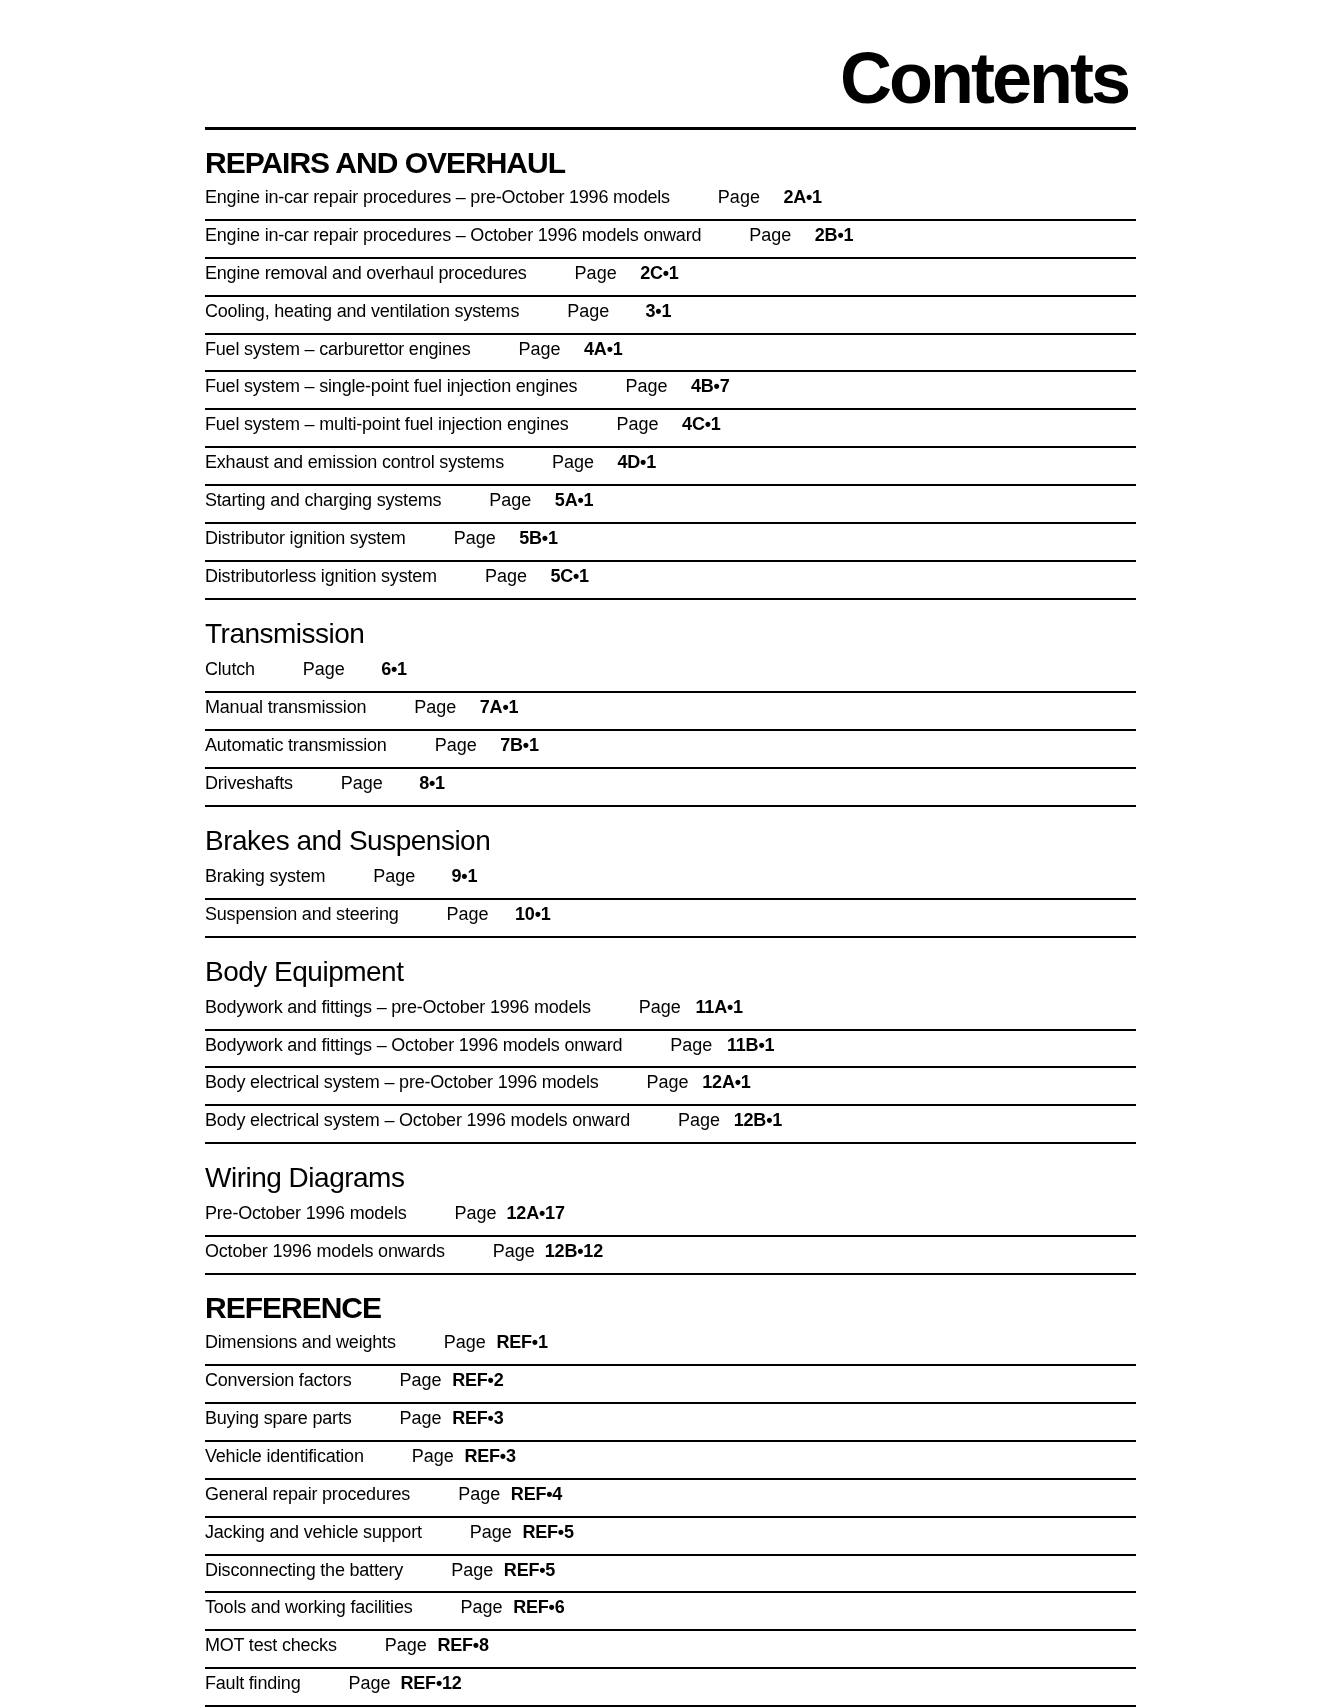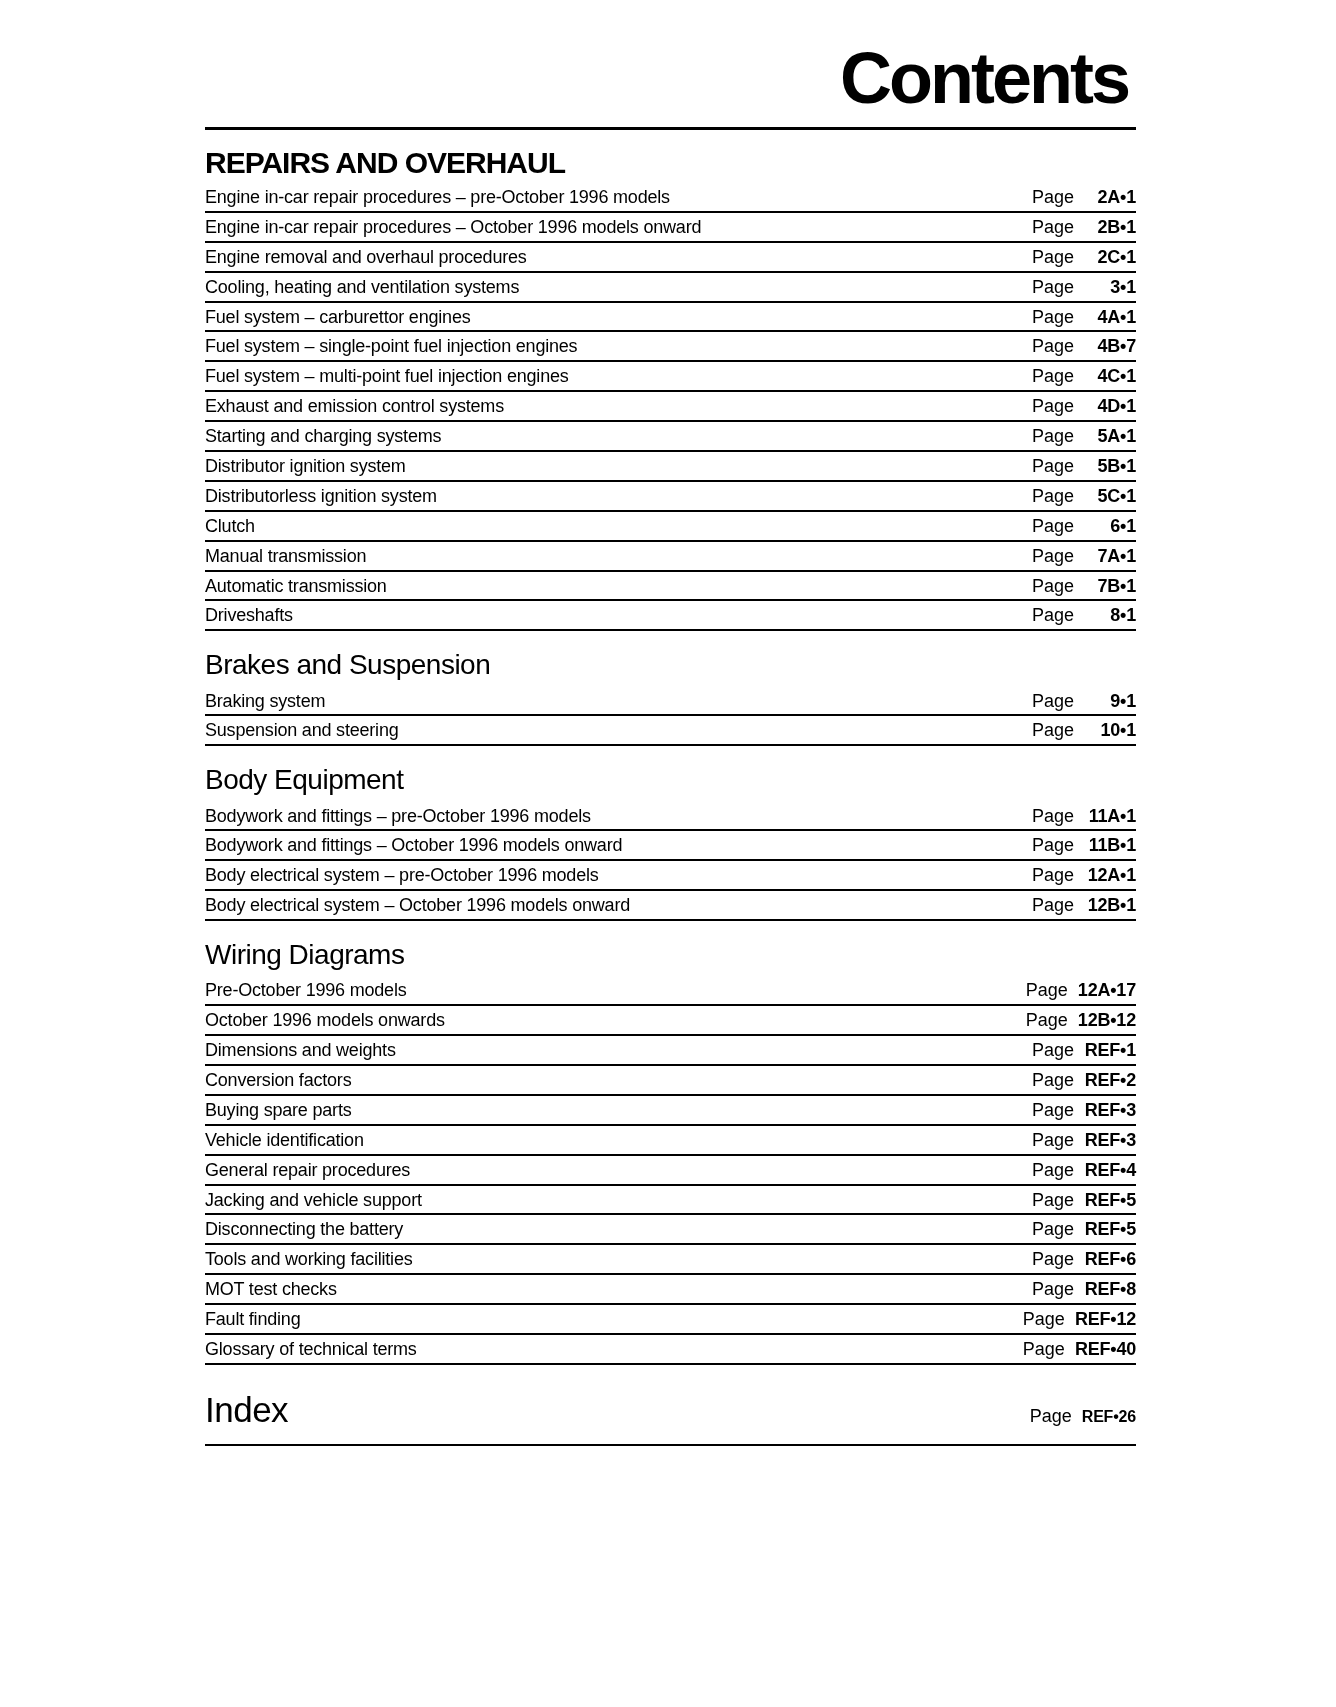--- a/index.html
+++ b/index.html
@@ -44,24 +44,23 @@
   }
   .group-heading {
     font-size: 28px;
     font-weight: normal;
     letter-spacing: -0.5px;
     line-height: 1.15;
     margin: 18px 0 5px 0;
   }
   .toc-row {
     display: flex;
-    justify-content: space-between;
     align-items: baseline;
     border-bottom: 2px solid #000;
-    padding: 5px 0 4px 0;
+    padding: 5px 0 12px 0;
     font-size: 18px;
     line-height: 1.05;
     gap: 48px;
   }
   .row-label {
     letter-spacing: -0.2px;
   }
   .row-page {
     display: flex;
     align-items: baseline;
@@ -171,20 +170,21 @@
           <span class="page-num">5B•1</span>
         </span>
       </div>
       <div class="toc-row">
         <span class="row-label">Distributorless ignition system</span>
         <span class="row-page">
           <span class="page-word">Page</span>
           <span class="page-num">5C•1</span>
         </span>
       </div>
+      <div class="group-heading">Transmission</div>
       <div class="toc-row">
         <span class="row-label">Clutch</span>
         <span class="row-page">
           <span class="page-word">Page</span>
           <span class="page-num">6•1</span>
         </span>
       </div>
       <div class="toc-row">
         <span class="row-label">Manual transmission</span>
         <span class="row-page">
@@ -258,20 +258,21 @@
           <span class="page-num">12A•17</span>
         </span>
       </div>
       <div class="toc-row">
         <span class="row-label">October 1996 models onwards</span>
         <span class="row-page">
           <span class="page-word">Page</span>
           <span class="page-num">12B•12</span>
         </span>
       </div>
+      <div class="part-heading">REFERENCE</div>
       <div class="toc-row">
         <span class="row-label">Dimensions and weights</span>
         <span class="row-page">
           <span class="page-word">Page</span>
           <span class="page-num">REF•1</span>
         </span>
       </div>
       <div class="toc-row">
         <span class="row-label">Conversion factors</span>
         <span class="row-page">

